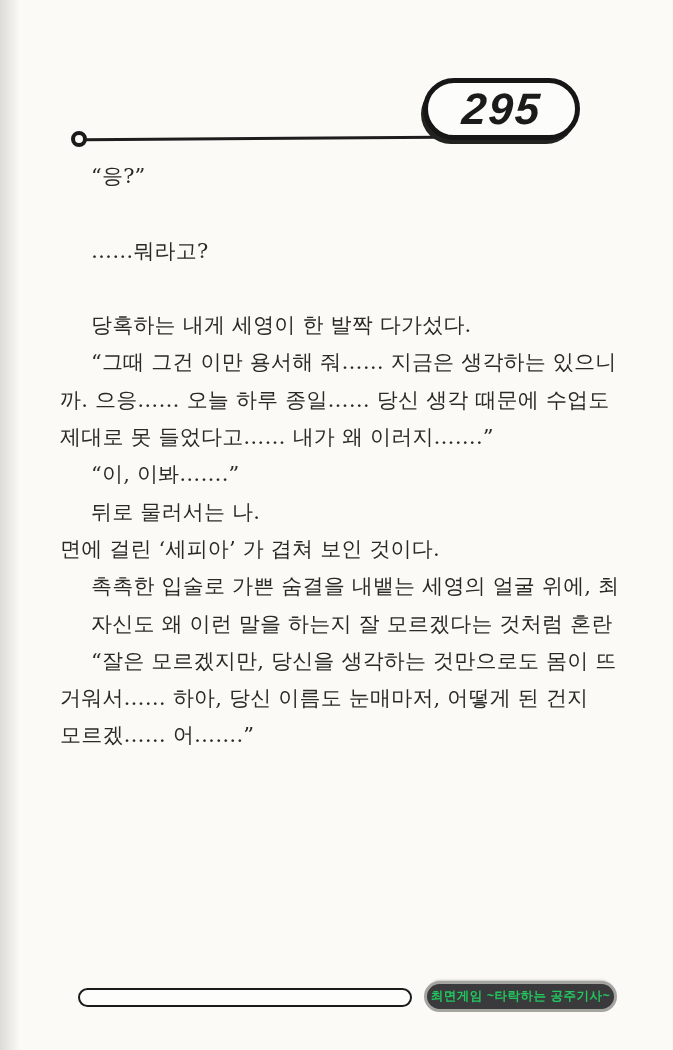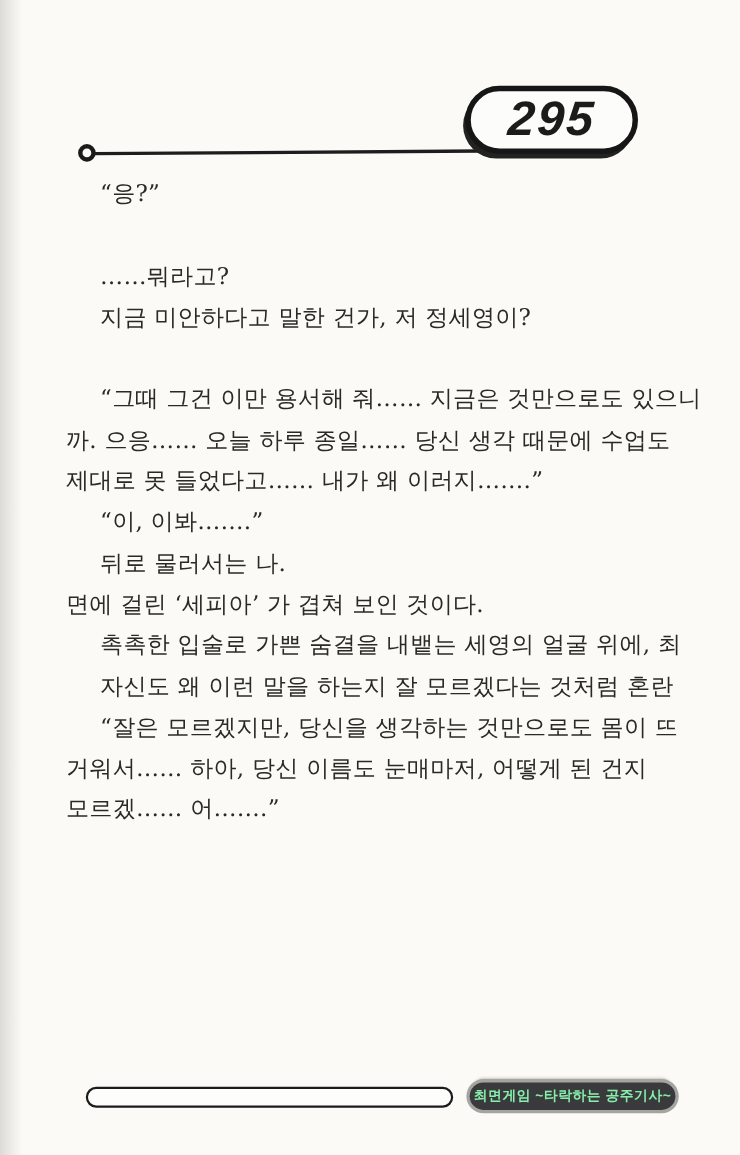--- a/index.html
+++ b/index.html
@@ -68,21 +68,21 @@
     background:#fdfdfb;
     border:2.5px solid #1b1b1b;
     border-radius:12px;
   }
   .series-badge {
     position:absolute; left:427px; top:984px;
     width:187px; height:25px;
     background:#3a3a3c;
     border-radius:13px;
     box-shadow:0 0 0 3px #a5a5a0, 0 -6px 3px -3px rgba(70,70,70,0.55);
-    color:#86efac;
+    color:#22c55e;
     font-family:"Liberation Sans","DejaVu Sans",sans-serif;
     font-size:12.5px; font-weight:bold; letter-spacing:0.5px;
     display:flex; align-items:center; justify-content:center;
   }
 </style>
 </head>
 <body>
 
 <div class="page">
 
@@ -92,23 +92,23 @@
   <div class="header-rule"></div>
   <div class="page-pill">
     <span class="page-num">295</span>
   </div>
 
   <div class="text-block">
 
   <div class="line indent">“응?”</div>
       <div class="line"></div>
       <div class="line indent">……뭐라고?</div>
-      <div class="line indent">지금 미안하다고 말한 건가, 저 정세영이?</div>
       <div class="line"></div>
-      <div class="line indent">“그때 그건 이만 용서해 줘…… 지금은 것만으로도 있으니</div>
+      <div class="line indent">당혹하는 내게 세영이 한 발짝 다가섰다.</div>
+      <div class="line indent">“그때 그건 이만 용서해 줘…… 지금은 생각하는 있으니</div>
       <div class="line">까. 으응…… 오늘 하루 종일…… 당신 생각 때문에 수업도</div>
       <div class="line">제대로 못 들었다고…… 내가 왜 이러지…….”</div>
       <div class="line indent">“이, 이봐…….”</div>
       <div class="line indent">뒤로 물러서는 나.</div>
       <div class="line">면에 걸린 ‘세피아’ 가 겹쳐 보인 것이다.</div>
       <div class="line indent">촉촉한 입술로 가쁜 숨결을 내뱉는 세영의 얼굴 위에, 최</div>
       <div class="line indent">자신도 왜 이런 말을 하는지 잘 모르겠다는 것처럼 혼란</div>
       <div class="line indent">“잘은 모르겠지만, 당신을 생각하는 것만으로도 몸이 뜨</div>
       <div class="line">거워서…… 하아, 당신 이름도 눈매마저, 어떻게 된 건지</div>
       <div class="line">모르겠…… 어…….”</div>

